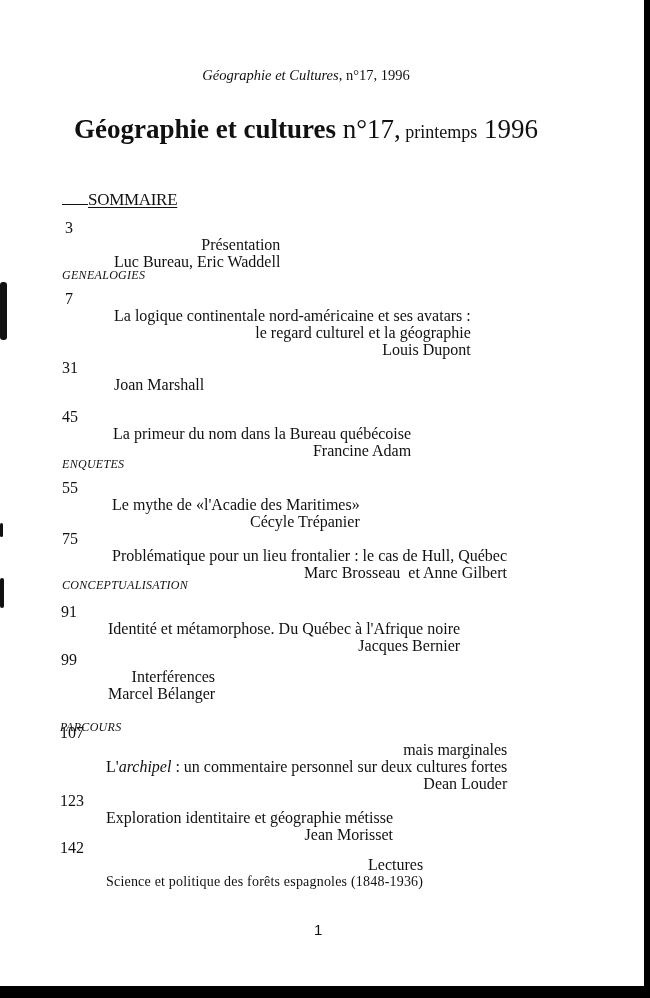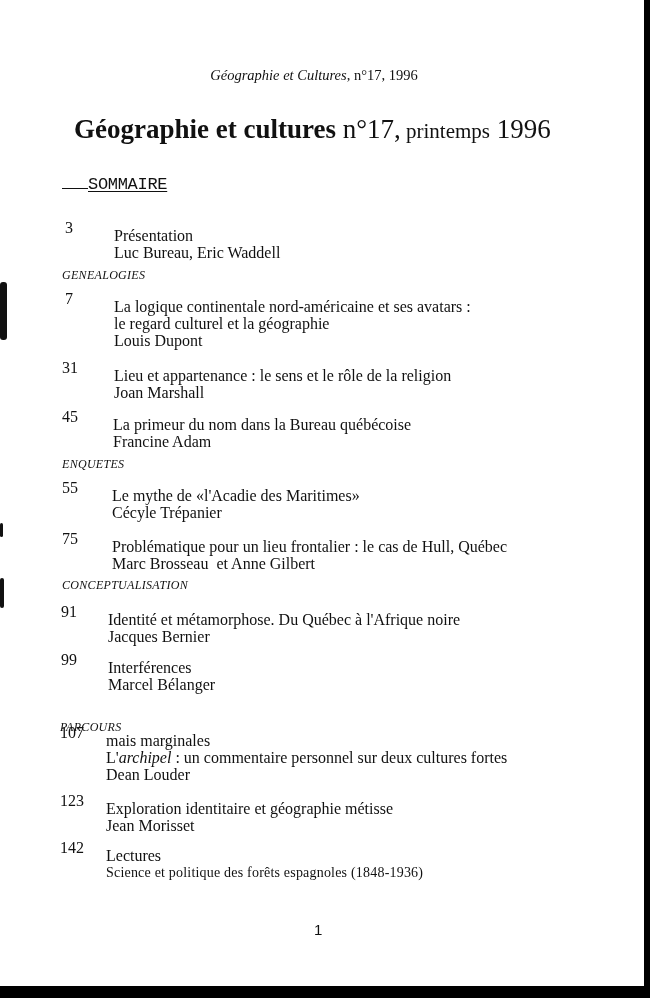--- a/index.html
+++ b/index.html
@@ -6,42 +6,42 @@
   body {
     width:650px; height:998px; position:relative; overflow:hidden;
     background:#ffffff; color:#111;
     font-family:"Liberation Serif", "DejaVu Serif", serif;
   }
   .border-right { position:absolute; left:644px; top:0; width:6px; height:998px; background:#000; }
   .border-bottom { position:absolute; left:0; top:986px; width:650px; height:12px; background:#000; }
   .scan-mark { position:absolute; background:#111; border-radius:3px; }
 
   .running-head {
-    position:absolute; top:67px; left:16px; width:596px; text-align:center;
+    position:absolute; top:67px; left:8px; width:596px; text-align:center;
     font-size:14.5px;
   }
   .running-head .it { font-style:italic; }
 
   .main-title {
     position:absolute; top:114px; left:74px; white-space:nowrap;
     font-size:27px;
   }
   .main-title .b { font-weight:bold; }
-  .main-title .sm { font-size:21px; }
+  .main-title .sm { font-size:18px; }
 
   .sommaire {
-    position:absolute; top:174px; left:62px; font-size:17px;font-family:Liberation Mono, monospace;
+    position:absolute; top:190px; left:62px; font-size:17px;
   }
   .sommaire .lead { display:inline-block; width:26px; border-bottom:1px solid #111; height:14px; vertical-align:baseline; }
   .sommaire .word { text-decoration:underline; text-underline-offset:2px; letter-spacing:-0.3px; }
 
   .toc { position:absolute; left:0; top:0; width:644px; }
   .row { position:absolute; font-size:16px; line-height:17px; }
   .row .num { position:absolute; left:0; top:0; width:40px; }
-  .row .body { position:absolute; top:8px; white-space:nowrap; }
+  .row .body { position:absolute; top:17px; white-space:nowrap;text-align:right; }
   .row .author { }
   .row .sub { font-size:14px; letter-spacing:0.2px; }
   .section {
     position:absolute; left:62px; font-size:12px; font-style:italic; letter-spacing:0.3px;
   }
   .page-number {
     position:absolute; top:921px; left:314px; font-family:"Liberation Sans", sans-serif; font-size:15px;
   }
 </style>
 </head>
@@ -82,21 +82,20 @@
     <div class="body" style="left:49px;">
       <div>La logique continentale nord-américaine et ses avatars :</div>
       <div>le regard culturel et la géographie</div>
       <div class="author">Louis Dupont</div>
     </div>
   </div>
 
   <div class="row" style="left:62px;top:359px;">
     <span class="num">31</span>
     <div class="body" style="left:52px;">
-      <div>Lieu et appartenance : le sens et le rôle de la religion</div>
       <div class="author">Joan Marshall</div>
     </div>
   </div>
 
   <div class="row" style="left:62px;top:408px;">
     <span class="num">45</span>
     <div class="body" style="left:51px;">
       <div>La primeur du nom dans la Bureau québécoise</div>
       <div class="author">Francine Adam</div>
     </div>

